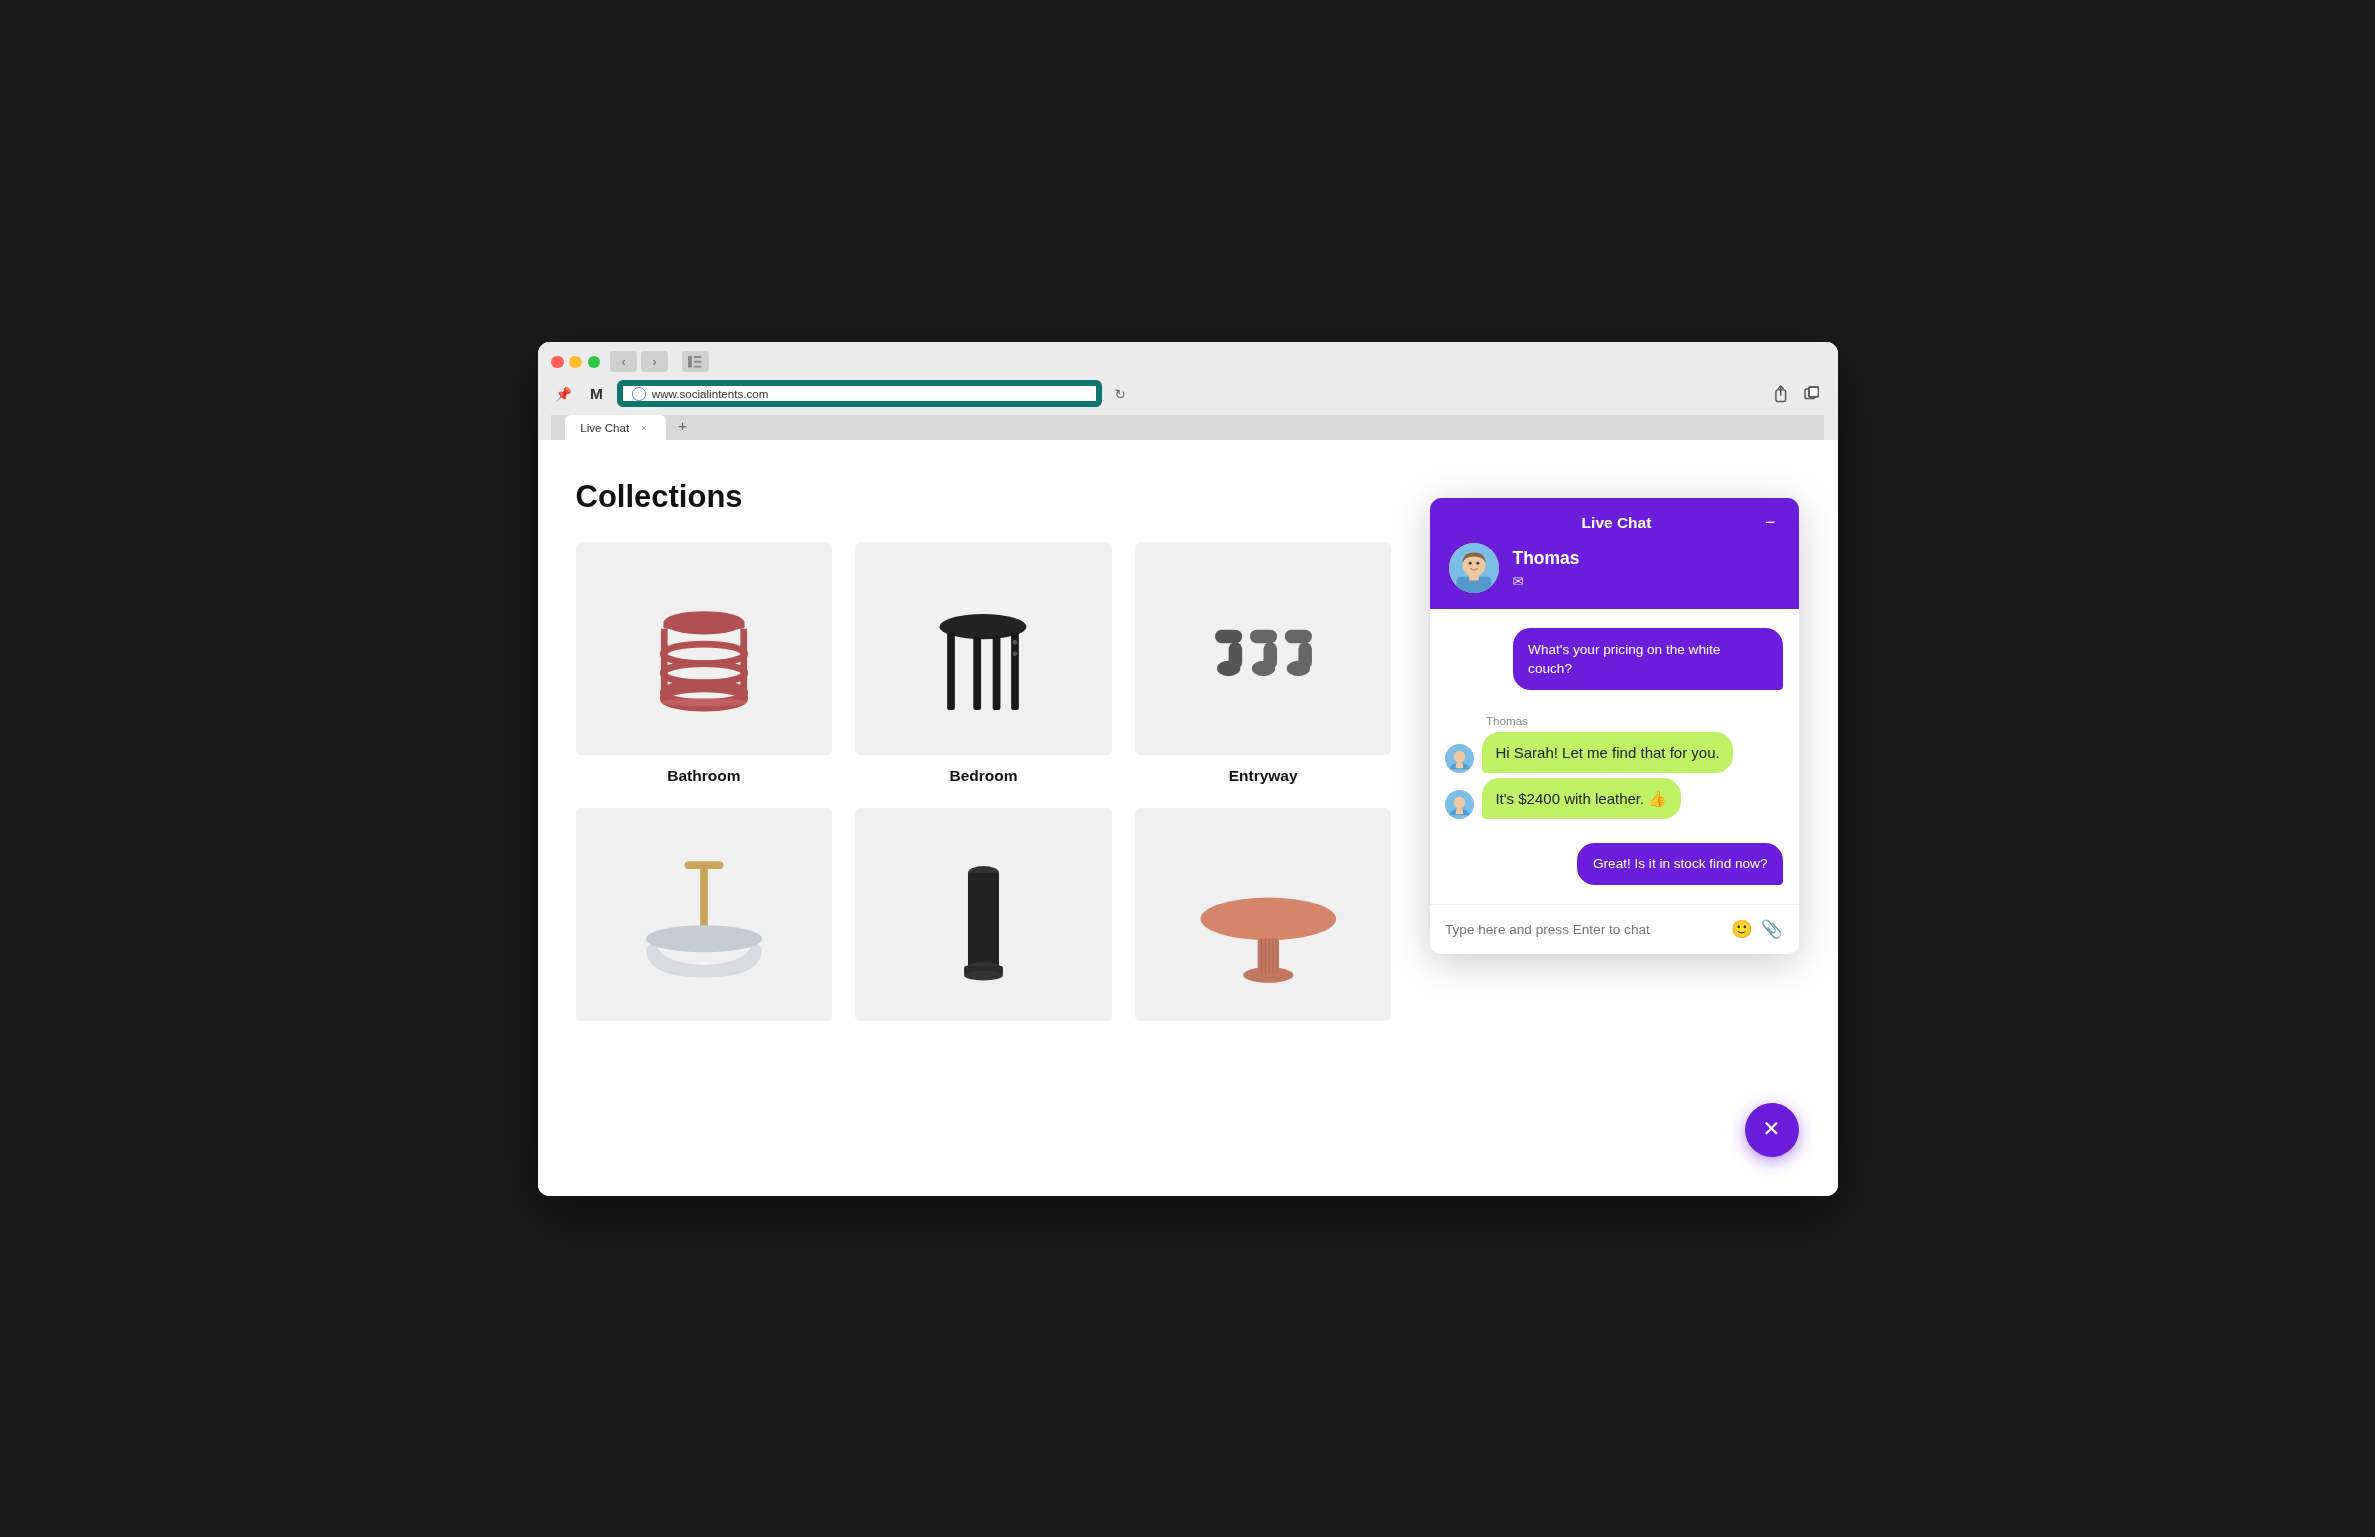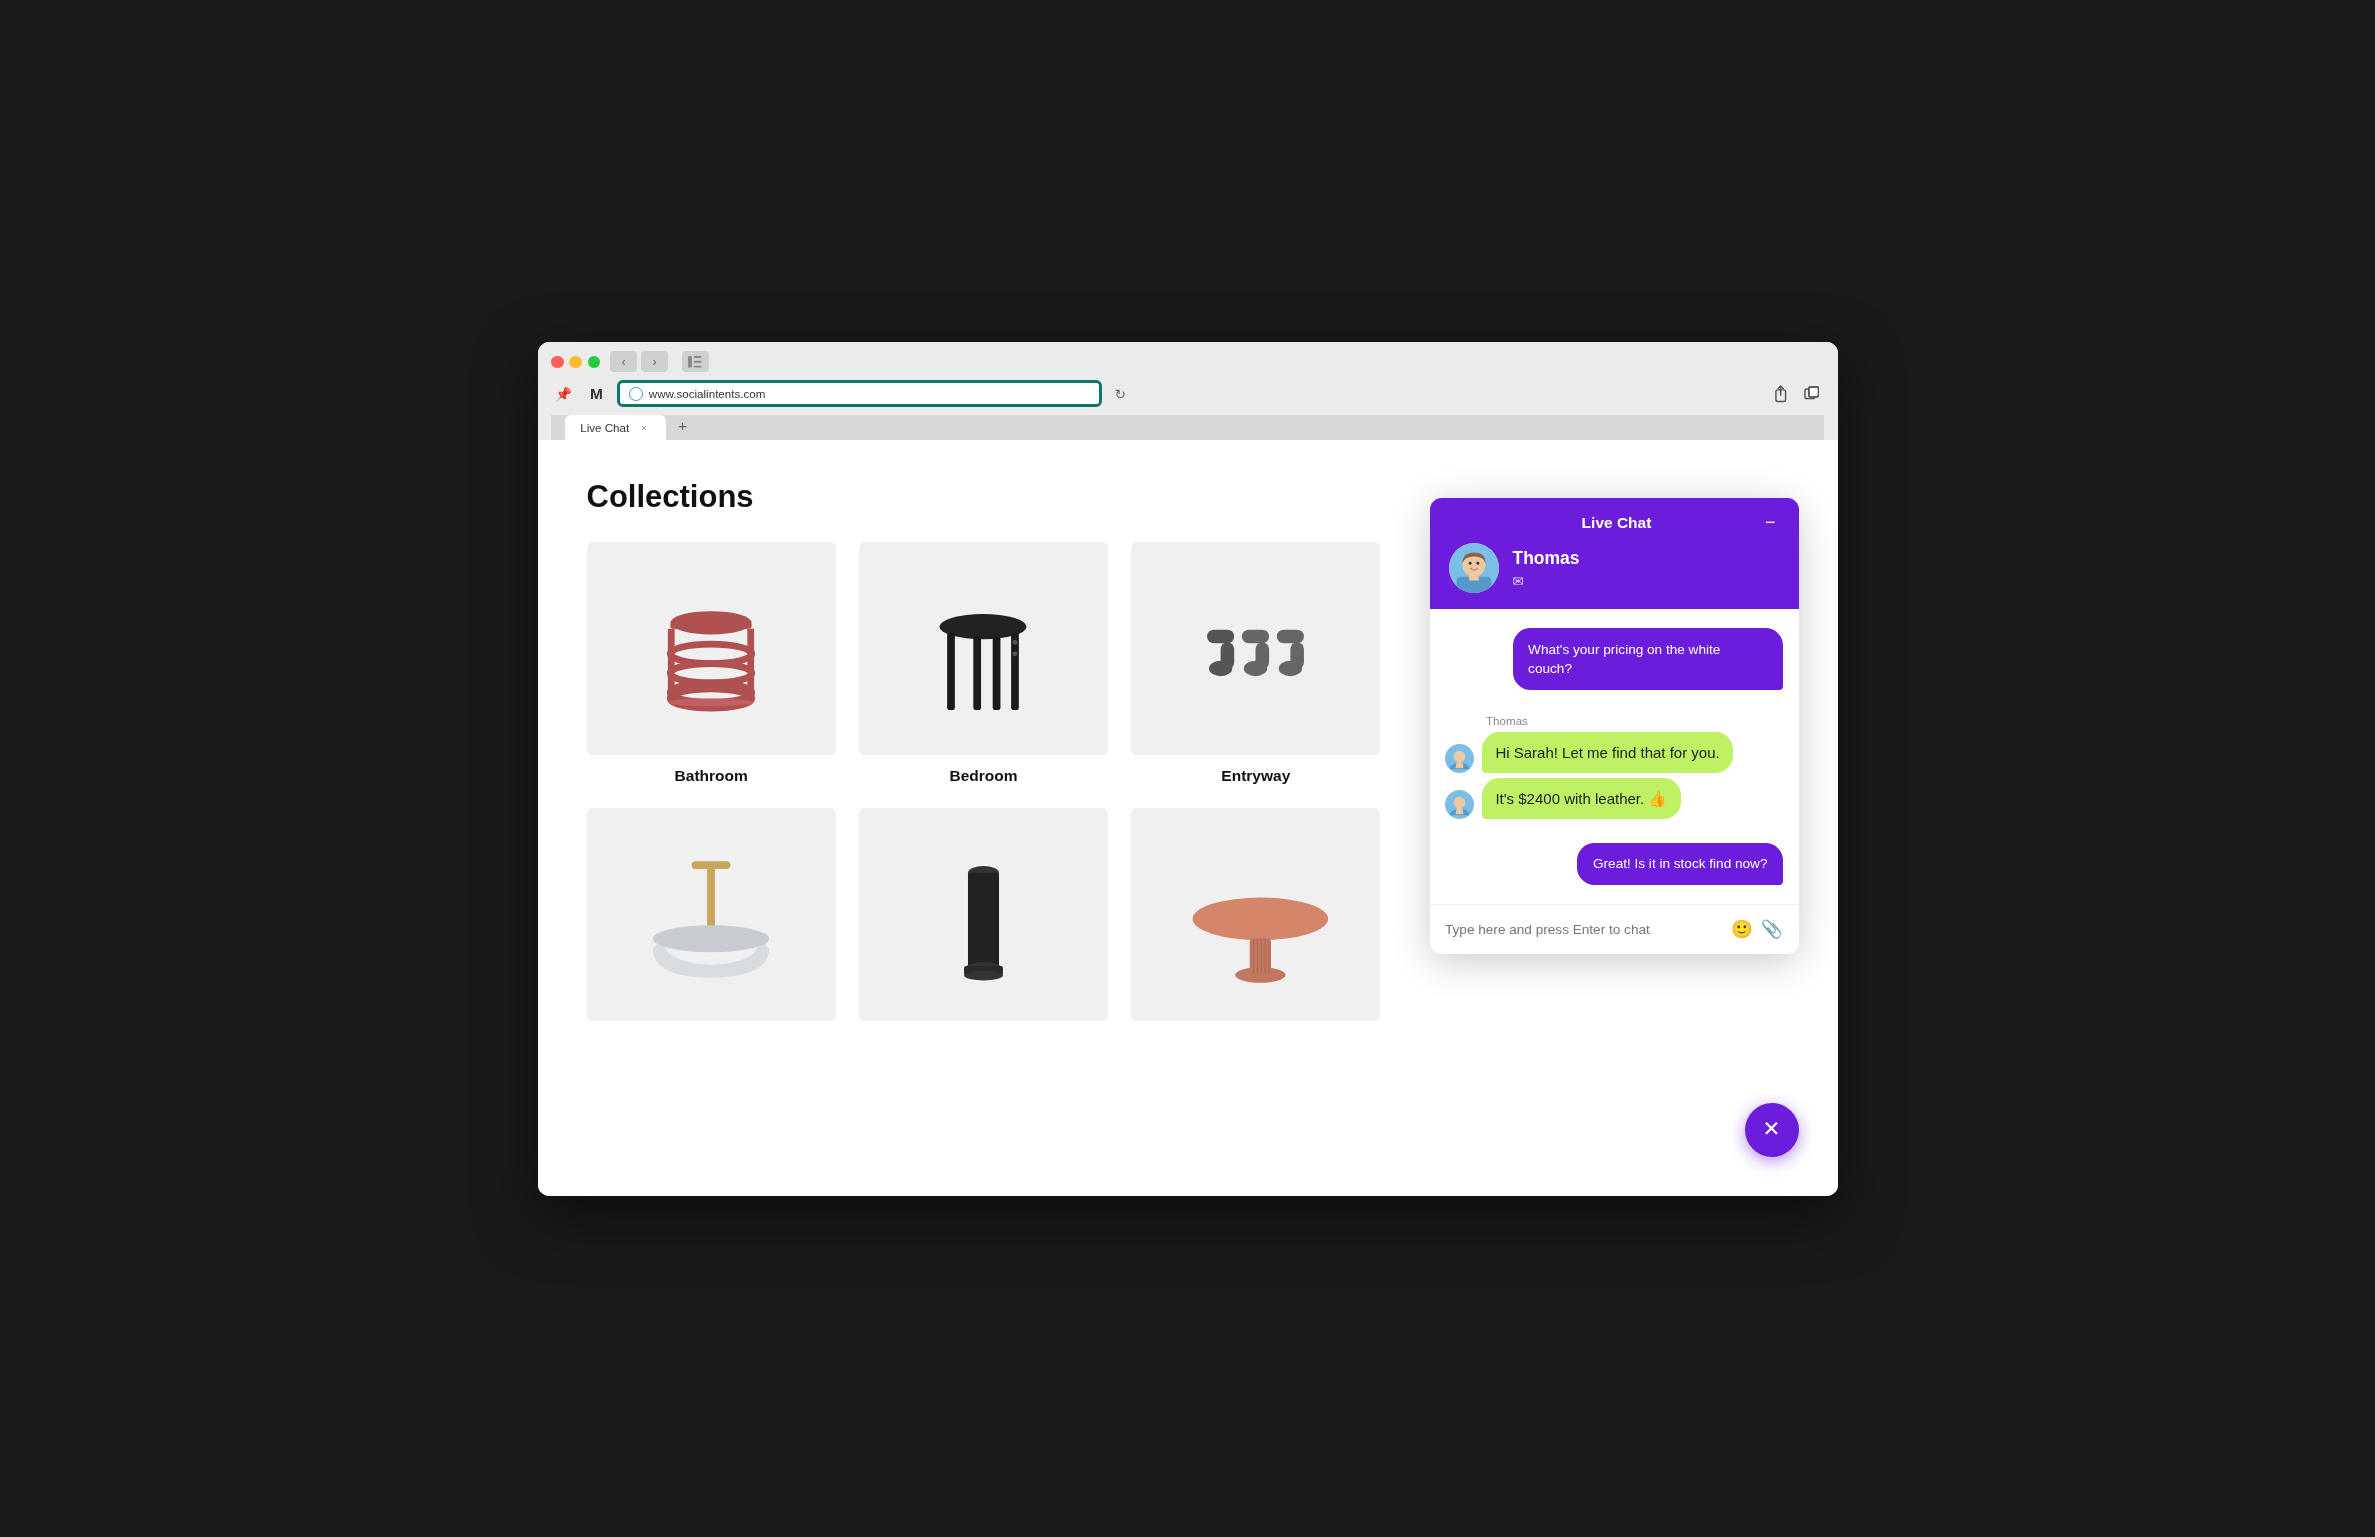--- a/index.html
+++ b/index.html
@@ -109,21 +109,21 @@
       max-width: 485px;
       height: 27px;
       background: #fff;
       border-radius: 5.8px;
       display: flex;
       align-items: center;
       padding: 0 9.7px;
       gap: 5.8px;
       font-size: 11.6px;
       color: #333;
-      border: 3px solid #0f766e;
+      border: 6px solid #0f766e;
     }
 
     .globe-icon {
       width: 13.6px;
       height: 13.6px;
       border: 1.9px solid #4a90d9;
       border-radius: 50%;
       flex-shrink: 0;
     }
 
@@ -194,21 +194,21 @@
       font-size: 15.5px;
       color: #666;
     }
 
     
     .page-content {
       flex: 1;
       background: #fff;
       overflow: hidden;
       position: relative;
-      padding: 39px 49px;
+      padding: 39px 38px;
     }
 
     .collections-title {
       font-size: 31px;
       font-weight: 700;
       color: #111;
       margin-bottom: 27px;
     }
 
     .product-grid {

